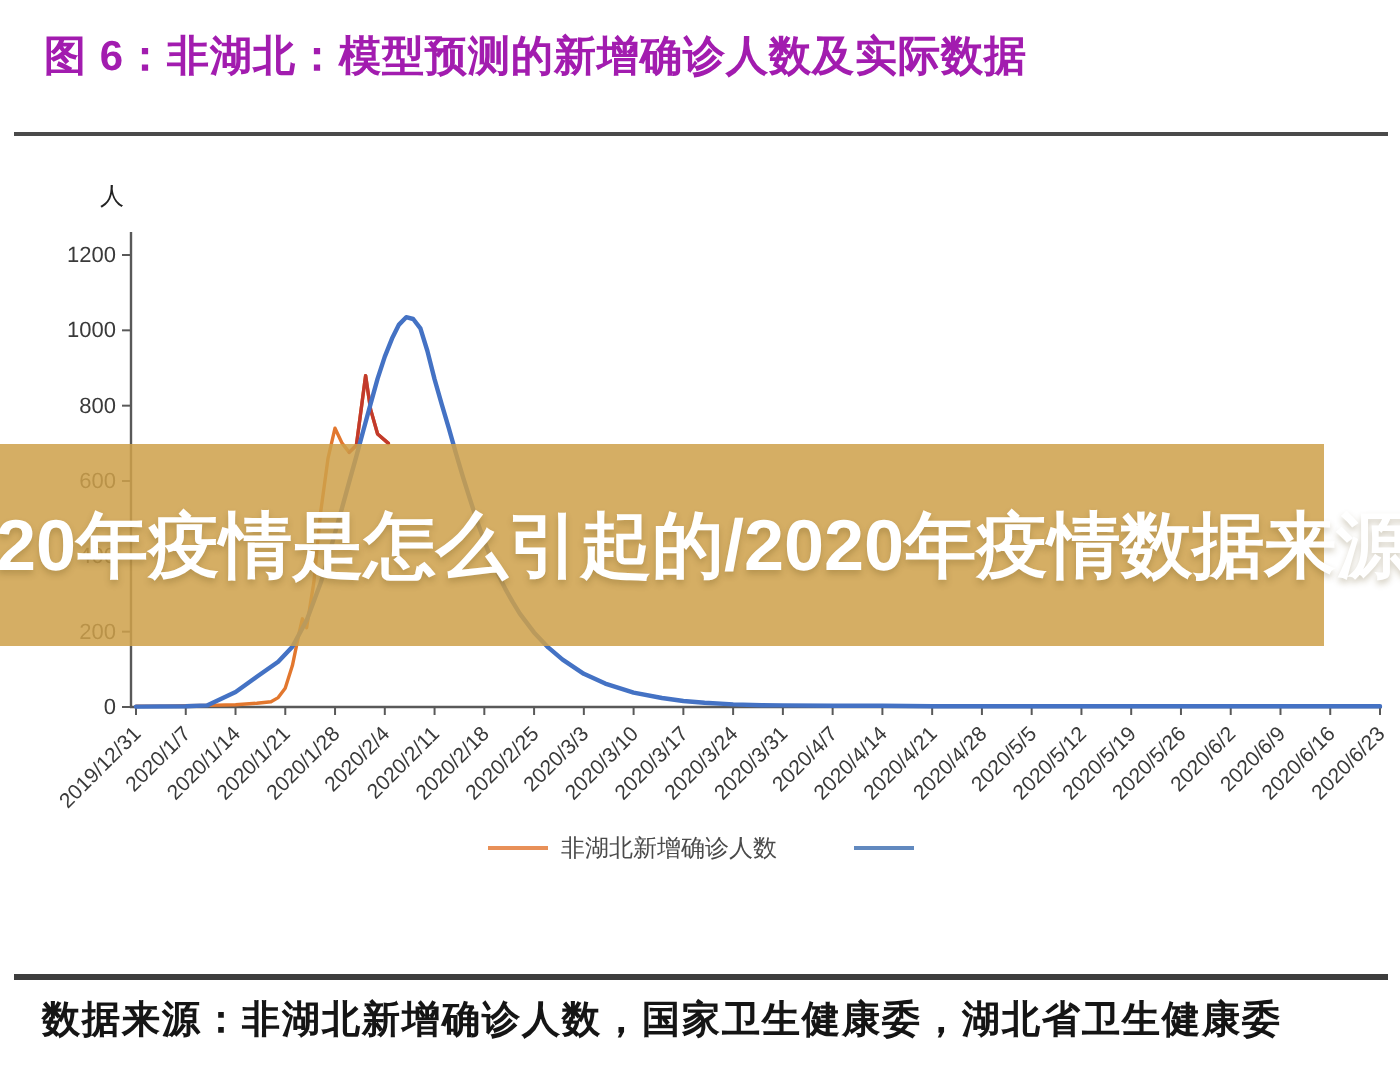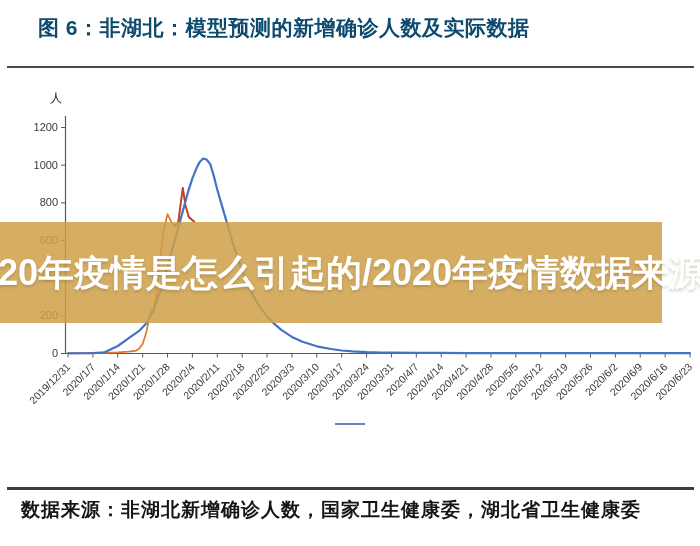--- a/index.html
+++ b/index.html
@@ -3,22 +3,22 @@
 <meta charset="utf-8">
 <style>
   html,body{margin:0;padding:0;}
   body{
     width:700px;height:546px;position:relative;background:#ffffff;
     font-family:"Liberation Sans","DejaVu Sans",sans-serif;
     overflow:hidden;
   }
   .abs{position:absolute;}
   .fig-title{
-    top:14px;left:38px;width:660px;
-    font-size:21px;font-weight:bold;color:#0c4a6e;
+    top:14px;left:22px;width:660px;
+    font-size:21px;font-weight:bold;color:#a21caf;
     letter-spacing:0.5px;white-space:nowrap;
   }
   .rule-top{top:66px;left:7px;width:687px;height:2px;background:#4a4a4a;}
   .plot-svg{top:70px;left:0;width:700px;height:355px;}
   .watermark-band{
     top:222px;left:0;width:662px;height:101px;
     background:rgba(206,161,74,0.86);
     display:flex;flex-direction:row;align-items:center;justify-content:center;
     z-index:5;
   }
@@ -126,19 +126,23 @@
     <polyline points="68.0,283.3 92.9,283.1 103.5,282.7 117.8,276.0 128.4,268.4 139.1,260.9 146.2,253.4 153.3,240.2 160.4,221.3 164.0,209.1 167.5,196.5 171.1,183.7 174.6,170.9 178.2,158.1 181.7,145.1 185.3,131.9 188.8,119.3 192.4,108.3 196.0,99.3 199.5,92.3 203.1,88.6 206.6,89.5 210.2,94.2 213.7,105.5 217.3,119.7 220.8,131.9 224.4,144.1 227.9,156.4 231.5,168.6 235.1,179.9 238.6,190.8 242.2,200.6 245.7,209.7 249.3,217.6 252.8,224.7 256.4,231.1 259.9,236.8 267.0,246.2 274.1,253.7 281.3,259.8 291.9,266.9 302.6,271.8 316.8,276.3 331.0,279.0 341.7,280.5 352.3,281.4 366.6,282.2 380.8,282.6 391.4,282.7 416.3,282.9 441.2,282.9 466.1,283.1 491.0,283.1 515.8,283.1 540.7,283.1 565.6,283.1 590.5,283.1 615.4,283.1 640.2,283.1 665.1,283.1 690.0,283.1" fill="none" stroke="#4472C4" stroke-width="2.2" stroke-linejoin="round" stroke-linecap="round"></polyline>
   </svg>
 
 <div class="abs watermark-band" style="color: rgb(255, 255, 255);">
   <div class="wm-line">2020年疫情是怎么引起的/2020年疫情</div>
   <div class="wm-line">数据来源</div>
 </div>
 
 <div class="abs legend-row">
   <div class="legend-entry">
+    <span class="legend-swatch" style="background: rgb(232, 144, 88);"></span>
+    <span class="legend-label">非湖北新增确诊人数</span>
+  </div>
+  <div class="legend-entry">
     <span class="legend-swatch" style="background: rgb(97, 137, 191);"></span>
   </div>
 </div>
 
 <div class="abs rule-bottom"></div>
 
 <div class="abs footer-source">数据来源：非湖北新增确诊人数，国家卫生健康委，湖北省卫生健康委</div>
 
 </body></html>

